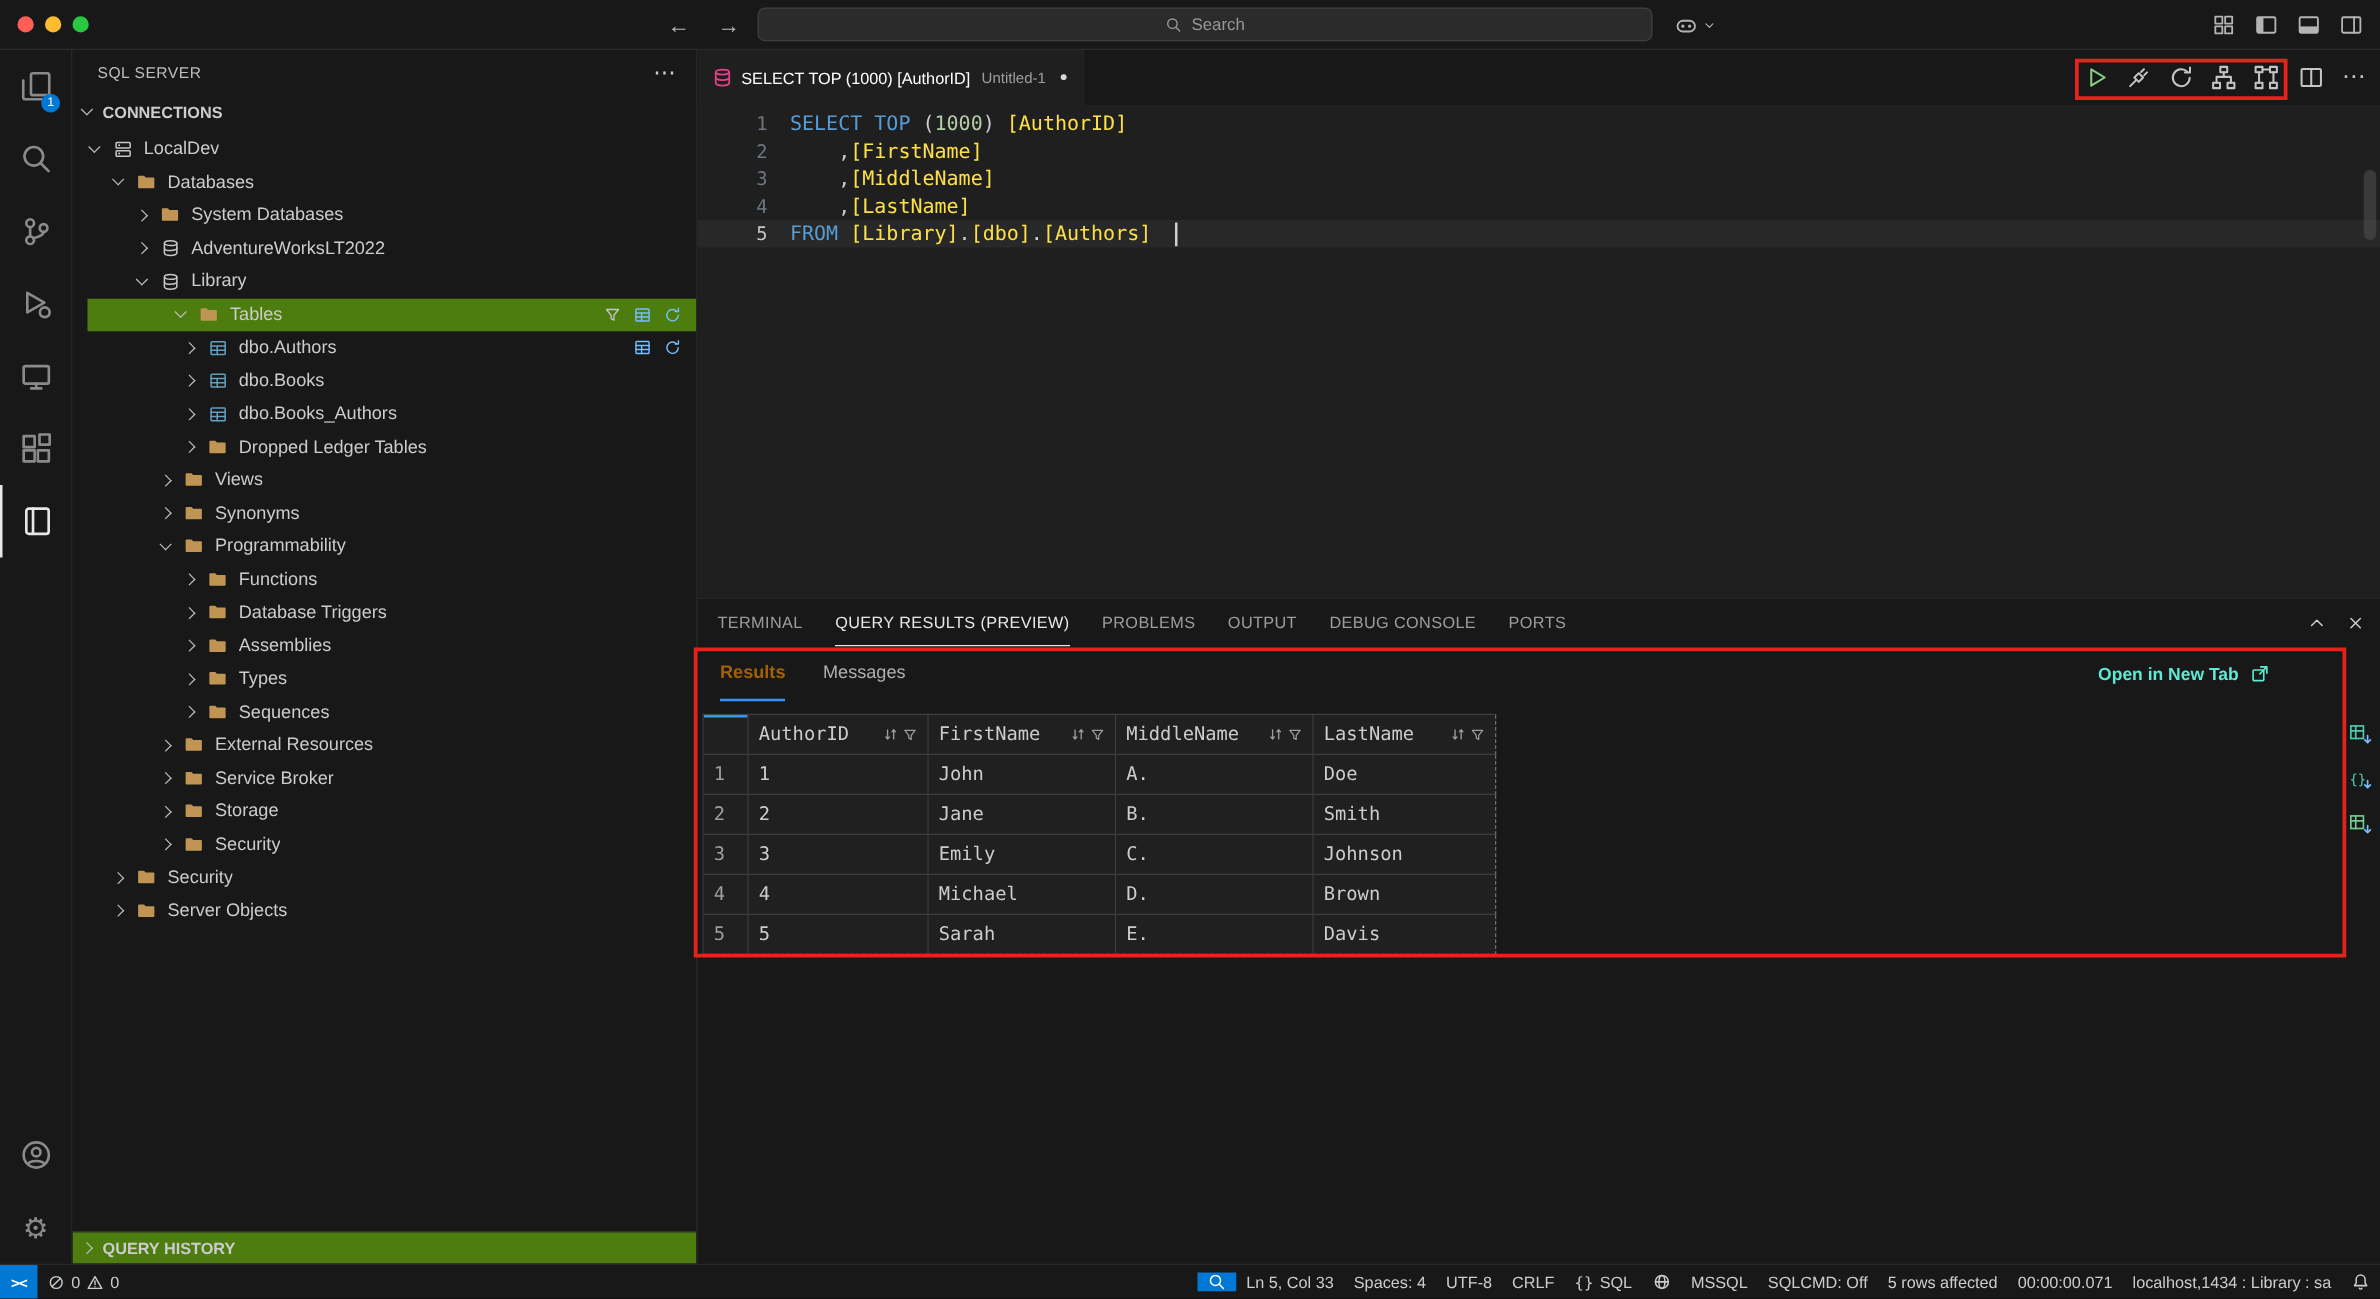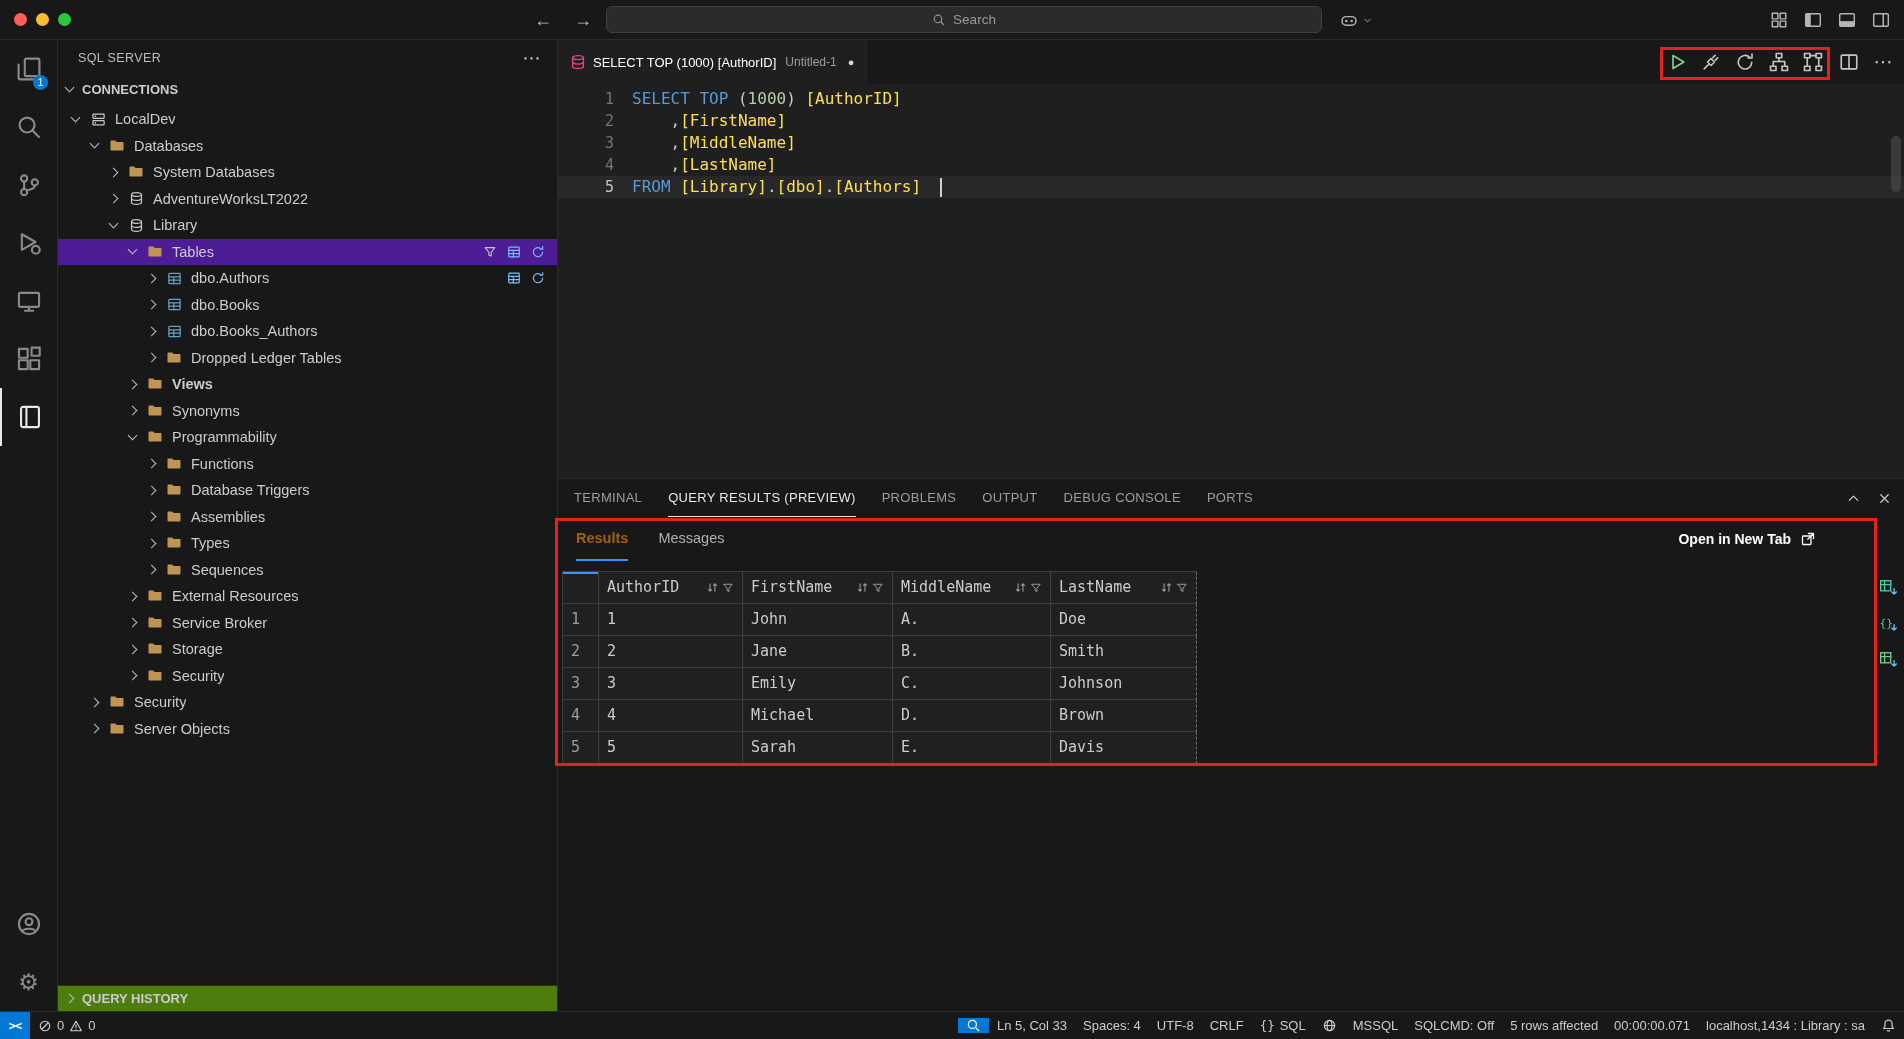--- a/index.html
+++ b/index.html
@@ -29,21 +29,21 @@
   .ab-badge { position:absolute; right:9px; bottom:8px; min-width:15px; height:15px; border-radius:8px; background:#0078d4; color:#fff;
     font-size:10px; display:flex; align-items:center; justify-content:center; }
   .gear-txt { font-size:23px; line-height:1; }
   
   .sidebar { position:relative; width:500px; background:#181818; border-right:1px solid #2b2b2b; overflow:hidden; }
   .sidebar-title-row { height:36px; display:flex; align-items:center; padding:0 16px 0 20px; color:#bdbdbd; font-size:12.5px; letter-spacing:.4px; }
   .sidebar-title-row .more { margin-left:auto; font-size:18px; color:#cccccc; cursor:pointer; }
   .section-header { height:26px; display:flex; align-items:center; padding-left:8px; font-weight:bold; font-size:13px; color:#cccccc; }
   .tree { margin-top:4px; }
   .tree-row { height:26.5px; display:flex; align-items:center; color:#cccccc; font-size:14.5px; cursor:pointer; white-space:nowrap; }
-  .tree-row.selected { background:#4c1d95; }
+  .tree-row.selected { background:#4d7c0f;margin-left:12px; }
   .chev { width:7px; height:7px; border-right:1.4px solid #bdbdbd; border-bottom:1.4px solid #bdbdbd; display:inline-block; flex:none; margin-right:9px; }
   .chev.right { transform:rotate(-45deg); }
   .chev.down  { transform:rotate(45deg); margin-top:-4px; }
   .tree-icon { width:20px; display:flex; align-items:center; justify-content:center; margin-right:7px; flex:none; }
   .ti-database,.ti-server { color:#c8c8c8; }
   .ti-table { color:#64a0bf; }
   .tree-label { overflow:hidden; text-overflow:ellipsis; }
   .tree-actions { margin-left:auto; padding-right:12px; display:flex; gap:10px; align-items:center; }
   .tree-action { display:flex; align-items:center; cursor:pointer; }
   .ta-filter { color:#c5c5c5; } .ta-grid,.ta-refresh { color:#75beff; }
@@ -77,21 +77,21 @@
   .panel-tabs { display:flex; gap:26px; height:100%; align-items:center; }
   .ptab { color:#9d9d9d; font-size:13px; letter-spacing:.3px; height:100%; display:flex; align-items:center; border-bottom:1px solid transparent; cursor:pointer; white-space:nowrap; }
   .ptab.active { color:#e7e7e7; border-bottom:1px solid #e7e7e7; }
   .panel-actions { margin-left:auto; display:flex; gap:16px; color:#cccccc; }
   .panel-actions .pa-btn { cursor:pointer; display:flex; align-items:center; }
   .panel-content { position:relative; flex:1; padding-left:4px; }
   .results-header { height:44px; display:flex; align-items:center; padding:0 88px 0 14px; }
   .results-tabs { display:flex; gap:30px; height:100%; align-items:center; }
   .rtab { font-size:14.5px; color:#b0b0b0; height:100%; display:flex; align-items:center; border-bottom:2px solid transparent; cursor:pointer; }
   .rtab.active { color:#a16207; font-weight:bold; border-bottom:2px solid #3794ff; }
-  .open-new-tab { margin-left:auto; display:flex; align-items:center; gap:9px; color:#ffffff; font-size:14px; font-weight:bold; cursor:pointer; }
+  .open-new-tab { margin-left:auto; display:flex; align-items:center; gap:9px; color:#5eead4; font-size:14px; font-weight:bold; cursor:pointer; }
   .grid { display:inline-grid; margin:10px 0 0 0; border-top:1px solid #3f3f3f; border-left:1px solid #3f3f3f;
     font-family:"DejaVu Sans Mono", monospace; font-size:15px; }
   .gcell { height:32px; line-height:31px; padding:0 8px; background:#202020; border-right:1px solid #3f3f3f; border-bottom:1px solid #3f3f3f;
     color:#cccccc; overflow:hidden; white-space:nowrap; }
   .ghead { display:flex; align-items:center; gap:4px; }
   .ghead.corner { box-shadow:inset 0 2px 0 #3794ff; }
   .ghlabel { flex:none; }
   .ghicons { margin-left:auto; display:flex; align-items:center; gap:3px; color:#9d9d9d; }
   .ghbtn { display:flex; align-items:center; cursor:pointer; }
   .rownum { color:#9d9d9d; }
@@ -403,21 +403,21 @@
           </div>
           <div class="tree-row" style="padding-left: 90px;">
             <span class="chev right"></span>
             <span class="tree-icon ti-folder">
               <svg width="16" height="16" viewBox="0 0 16 16">
                 <path fill="#c09553" d="M1.5 3.2c0-.4.3-.7.7-.7h4l1.4 1.4h6.2c.4 0 .7.3.7.7v7.2c0 .4-.3.7-.7.7H2.2a.7.7 0 0 1-.7-.7z"></path>
               </svg>
             </span>
             <span class="tree-label">Dropped Ledger Tables</span>
           </div>
-          <div class="tree-row" style="padding-left: 71px; font-weight: bold;">
+          <div class="tree-row" style="padding-left: 71px;">
             <span class="chev right"></span>
             <span class="tree-icon ti-folder">
               <svg width="16" height="16" viewBox="0 0 16 16">
                 <path fill="#c09553" d="M1.5 3.2c0-.4.3-.7.7-.7h4l1.4 1.4h6.2c.4 0 .7.3.7.7v7.2c0 .4-.3.7-.7.7H2.2a.7.7 0 0 1-.7-.7z"></path>
               </svg>
             </span>
             <span class="tree-label">Views</span>
           </div>
           <div class="tree-row" style="padding-left: 71px;">
             <span class="chev right"></span>

